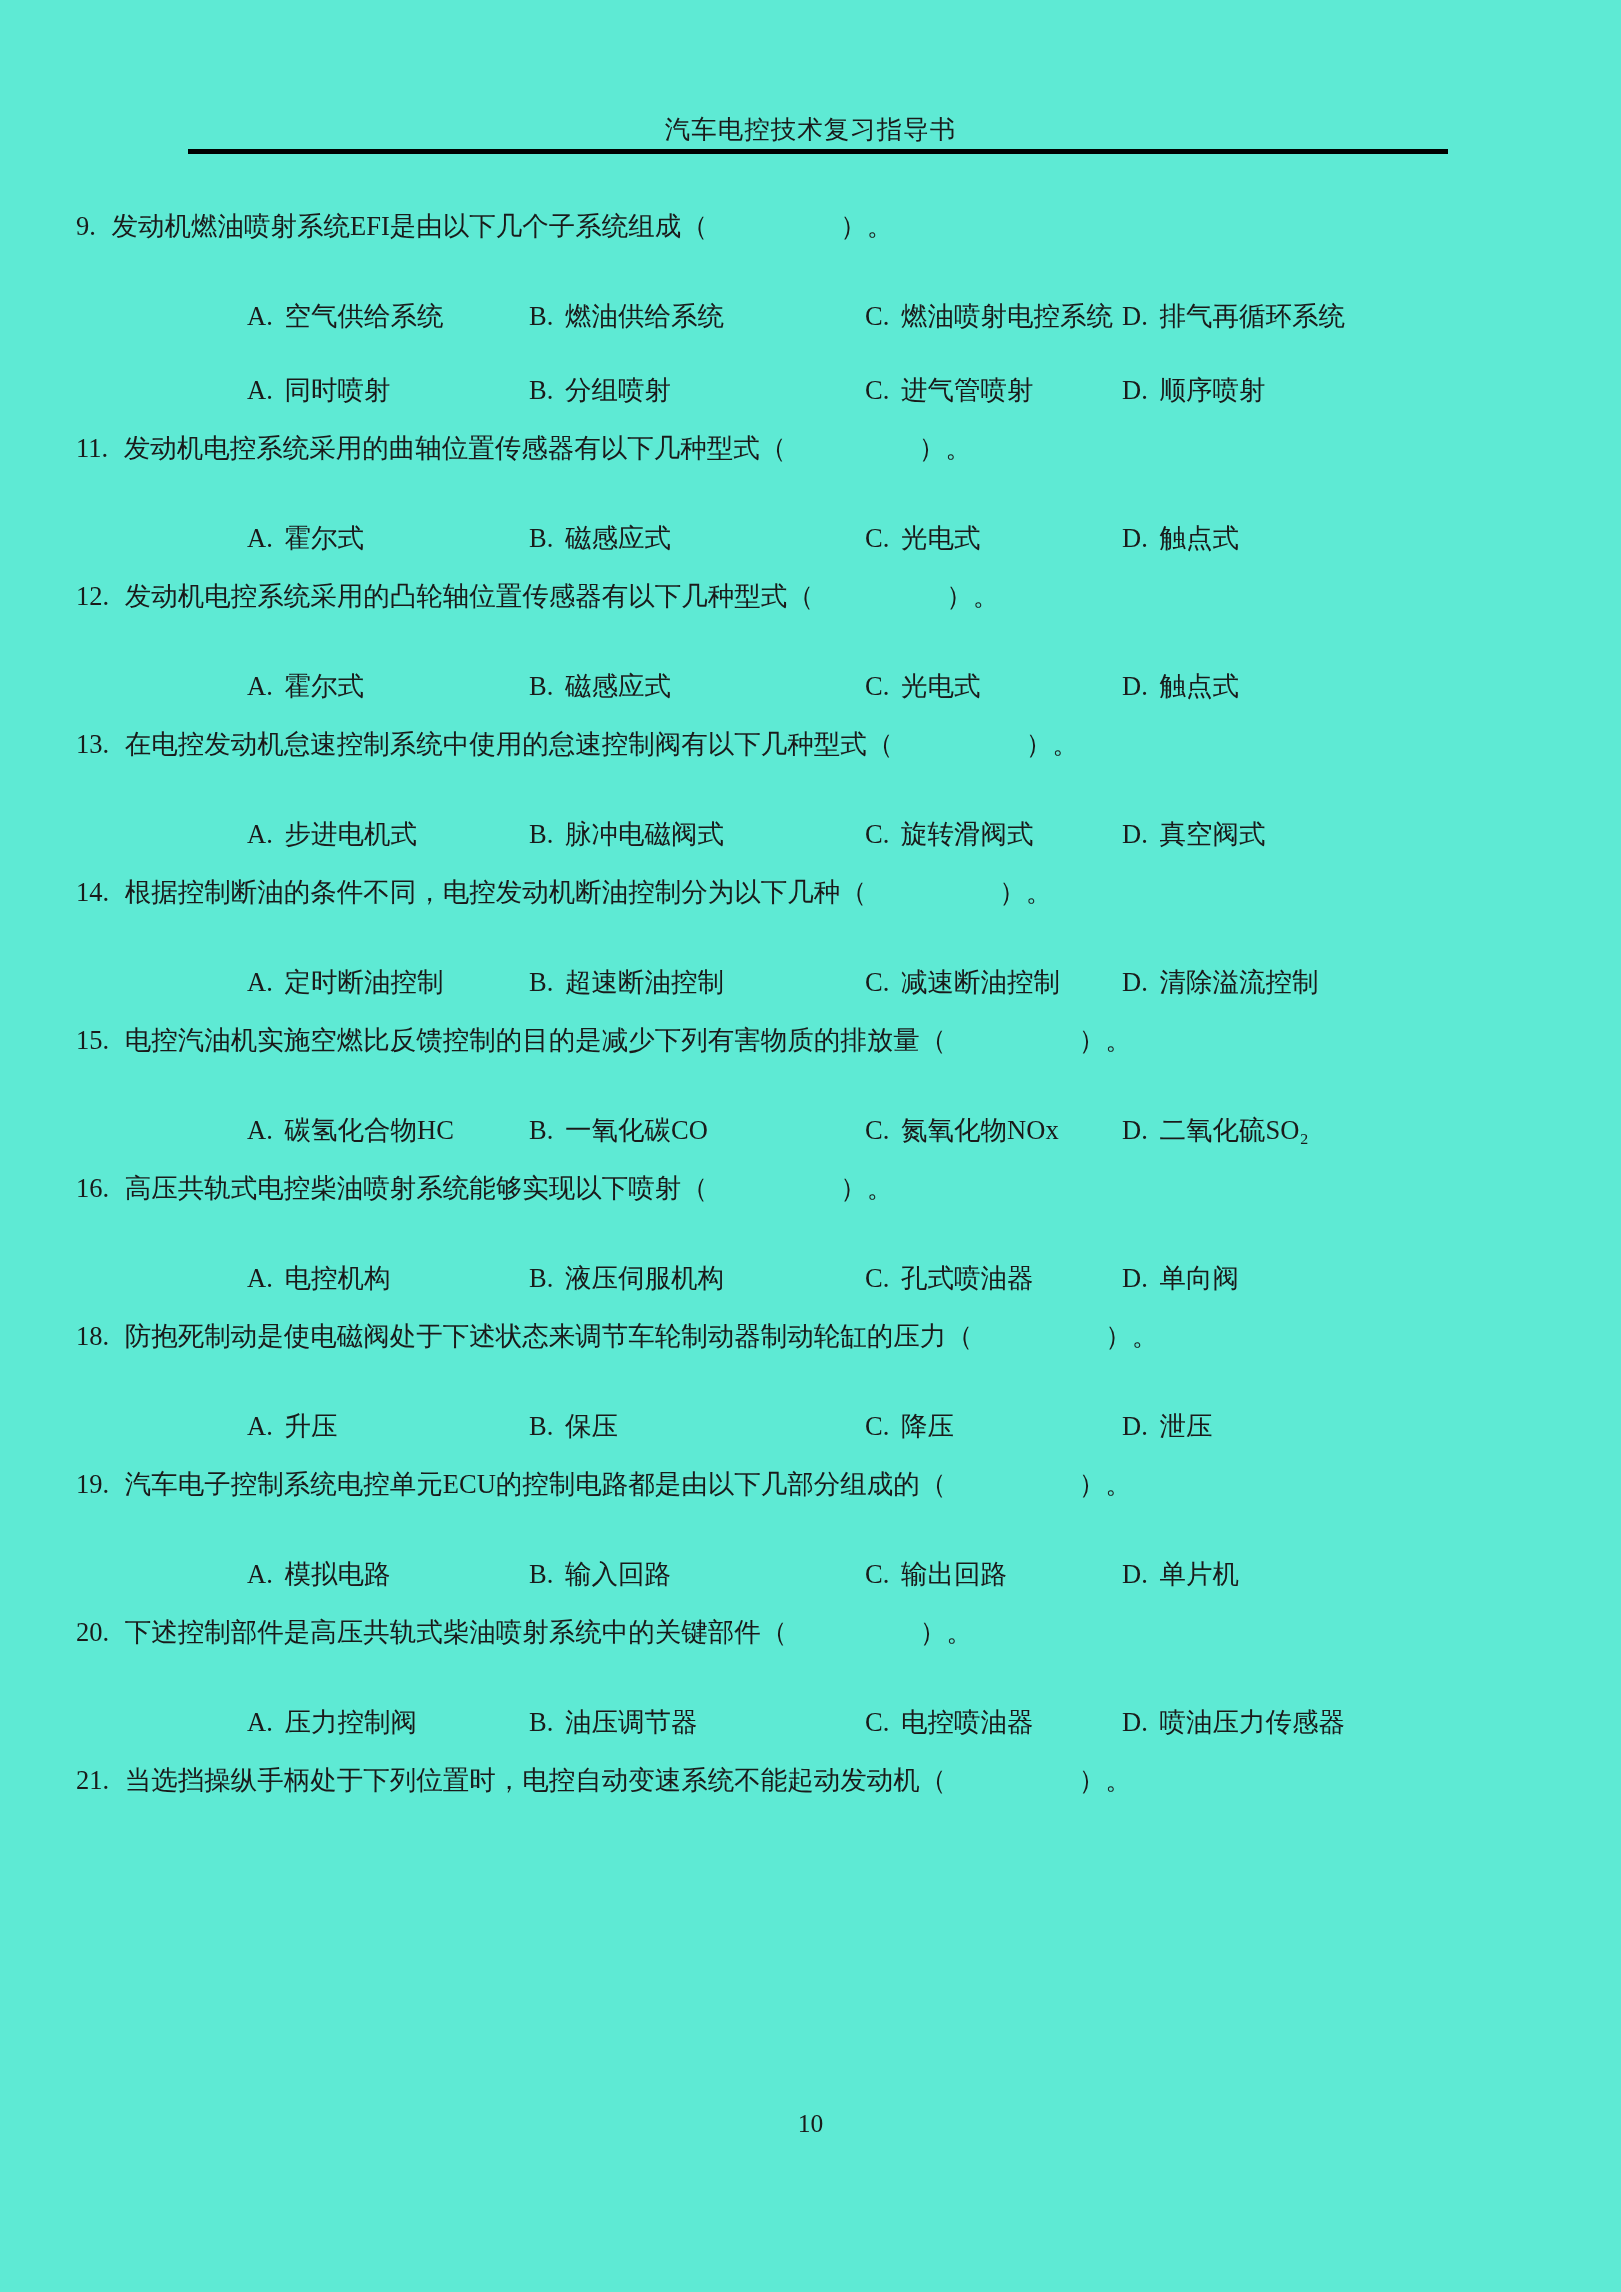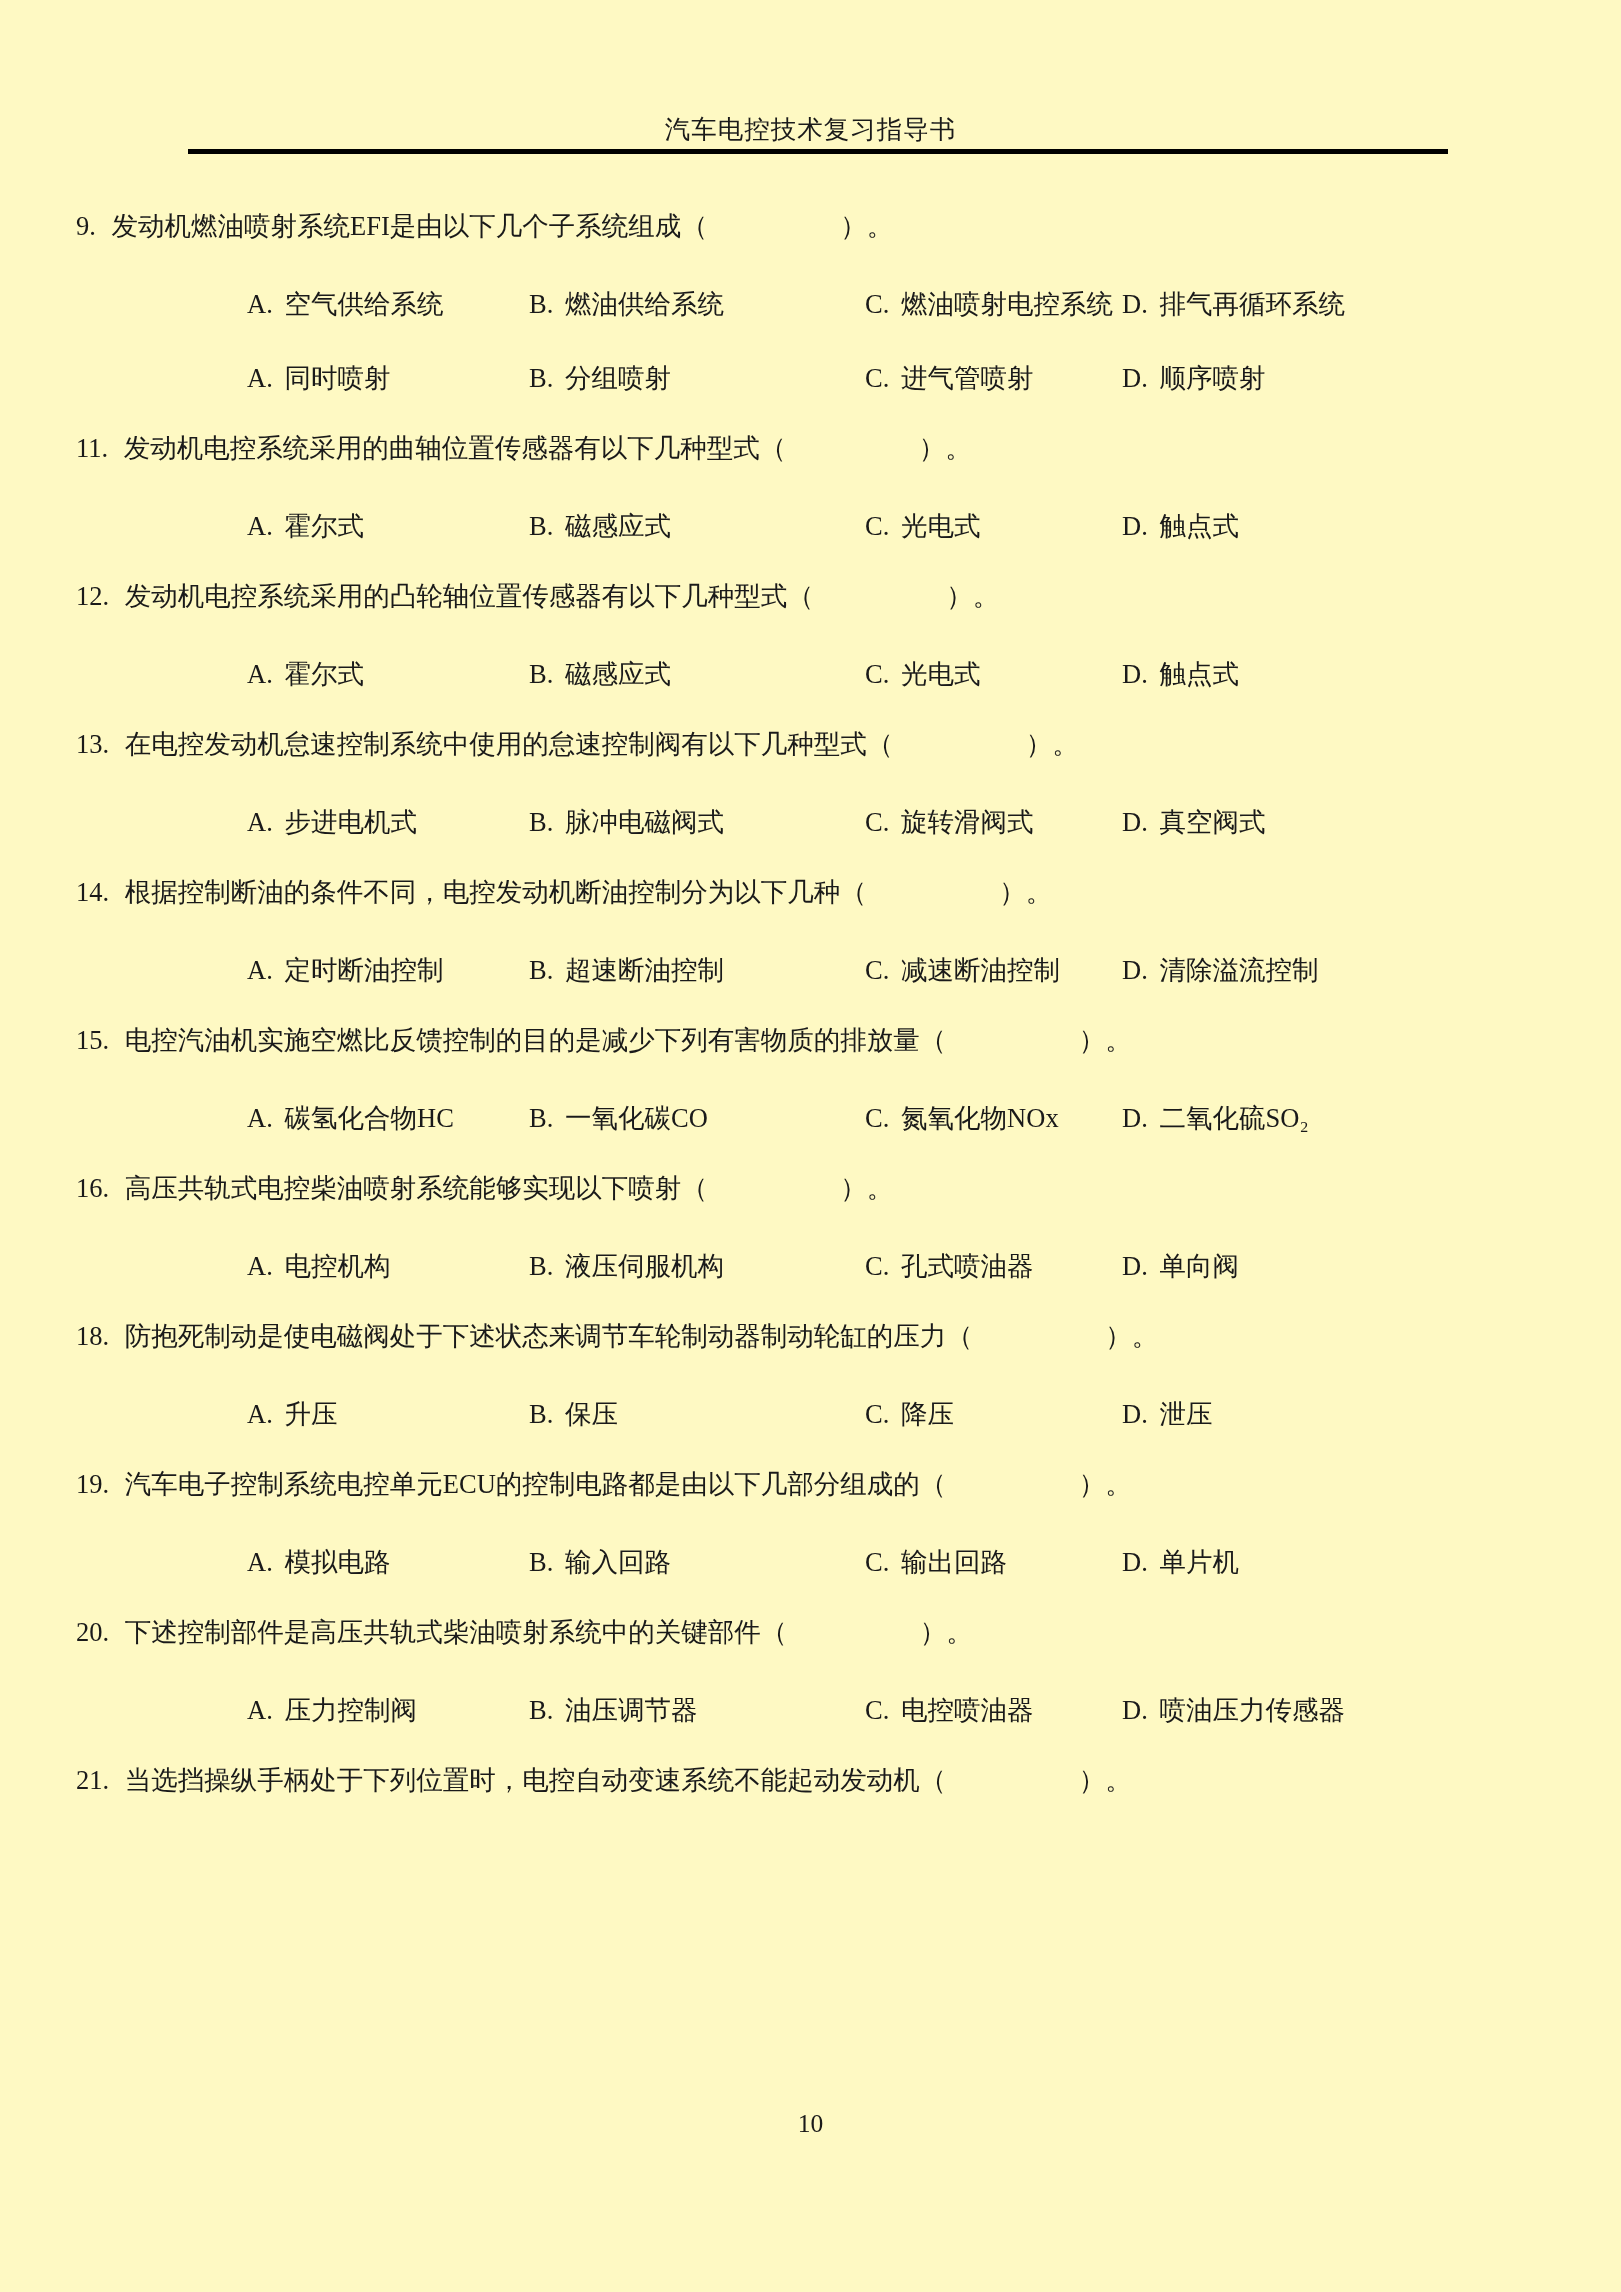--- a/index.html
+++ b/index.html
@@ -1,21 +1,21 @@
 <!DOCTYPE html>
 <html><head>
 <meta charset="utf-8">
 <style>
   * { margin: 0; padding: 0; box-sizing: border-box; }
   html, body { background: #ffffff; }
   .page {
     position: relative;
     width: 1621px;
     height: 2293px;
-    background: #fef9c3;
+    background: #5eead4;
     color: #1a1a1a;
     font-family: "Liberation Serif", "DejaVu Serif", serif;
     overflow: hidden;
   }
   .running-header {
     position: absolute;
     top: 114px;
     left: 0;
     width: 100%;
     text-align: center;
@@ -46,21 +46,21 @@
     white-space: nowrap;
   }
   .qnum { display: inline-block; margin-right: 15.7px; }
   .options {
     position: relative;
     height: 33px;
     margin-top: 41px;
     font-size: 26.5px;
     line-height: 33px;
   }
-  .opt { position: absolute; top: 4px; white-space: nowrap; }
+  .opt { position: absolute; top: 16px; white-space: nowrap; }
   .opt-0 { left: 247px; }
   .opt-1 { left: 529px; }
   .opt-2 { left: 833px; margin-left: 32px; }
   .opt-3 { left: 1122px; }
   .opt-label { display: inline-block; margin-right: 11.8px; }
   .page-footer {
     position: absolute;
     top: 2096px;
     left: 0;
     width: 100%;

